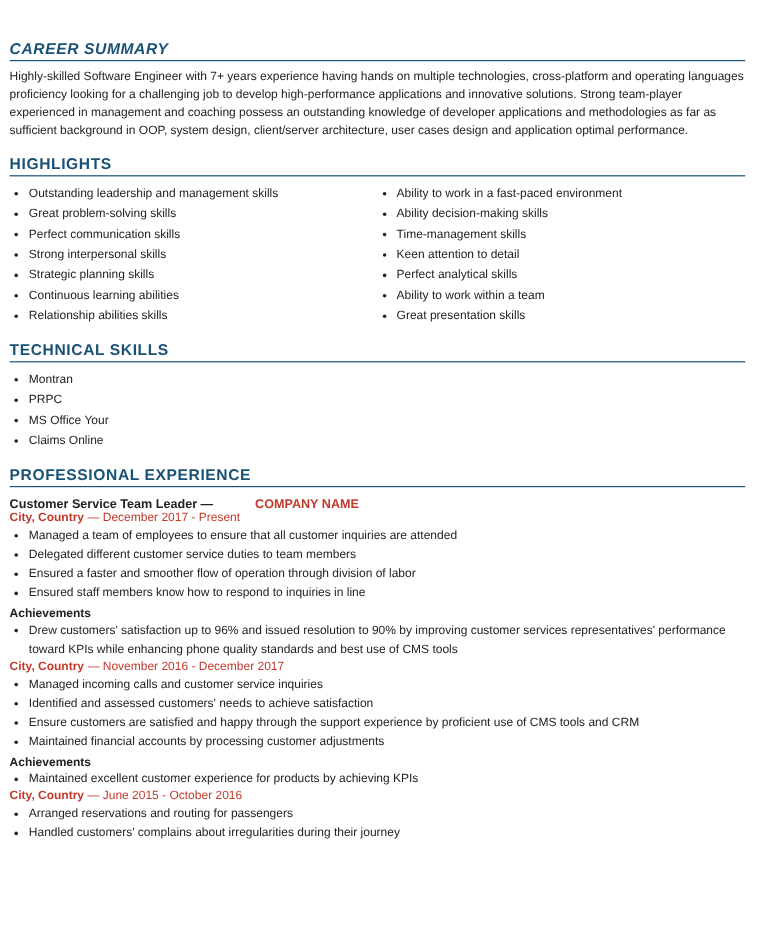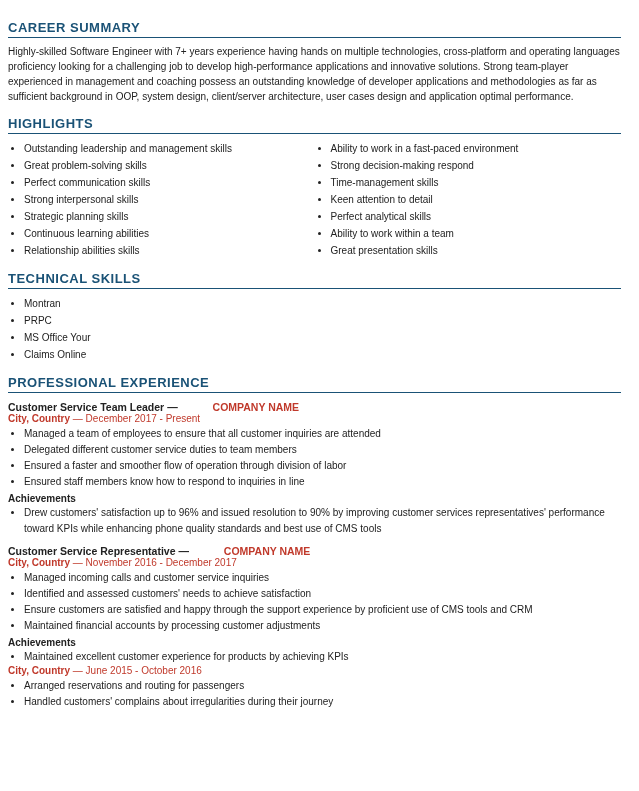--- a/index.html
+++ b/index.html
@@ -47,21 +47,22 @@
       font-weight: bold;
       color: #1a5276;
       border-bottom: 1px solid #1a5276;
       padding-bottom: 2px;
       margin-bottom: 6px;
       margin-top: 12px;
       text-transform: uppercase;
       letter-spacing: 0.5px;
     }
     .section-title:first-child {
-      margin-top: 0;
+      margin-top: 13px;
+      font-style: italic;
     }
     .summary-text {
       font-size: 10px;
       line-height: 1.5;
       color: #222;
       margin-bottom: 2px;
     }
     .highlights-grid {
       display: flex;
       flex-direction: row;
@@ -149,21 +150,21 @@
             <li>Strong interpersonal skills</li>
             <li>Strategic planning skills</li>
             <li>Continuous learning abilities</li>
             <li>Relationship abilities skills</li>
           </ul>
       </div>
       <div class="highlights-col">
         <ul>
 
         <li>Ability to work in a fast-paced environment</li>
-            <li>Strong decision-making respond</li>
+            <li>Ability decision-making skills</li>
             <li>Time-management skills</li>
             <li>Keen attention to detail</li>
             <li>Perfect analytical skills</li>
             <li>Ability to work within a team</li>
             <li>Great presentation skills</li>
           </ul>
       </div>
     </div>
 
     <div class="section-title">TECHNICAL SKILLS</div>
@@ -192,21 +193,20 @@
             </ul>
           </div>
           <div class="achievements-label">Achievements</div>
           <div class="achievements">
             <ul>
               <li>Drew customers' satisfaction up to 96% and issued resolution to 90% by improving customer services representatives' performance toward KPIs while enhancing phone quality standards and best use of CMS tools</li>
             </ul>
           </div>
         </div>
         <div>
-          <div class="job-title">Customer Service Representative — <span class="company">COMPANY NAME</span></div>
           <div class="job-location"><strong>City, Country</strong> — November 2016 - December 2017</div>
           <div class="job-duties">
             <ul>
               <li>Managed incoming calls and customer service inquiries</li>
               <li>Identified and assessed customers' needs to achieve satisfaction</li>
               <li>Ensure customers are satisfied and happy through the support experience by proficient use of CMS tools and CRM</li>
               <li>Maintained financial accounts by processing customer adjustments</li>
             </ul>
           </div>
           <div class="achievements-label">Achievements</div>

